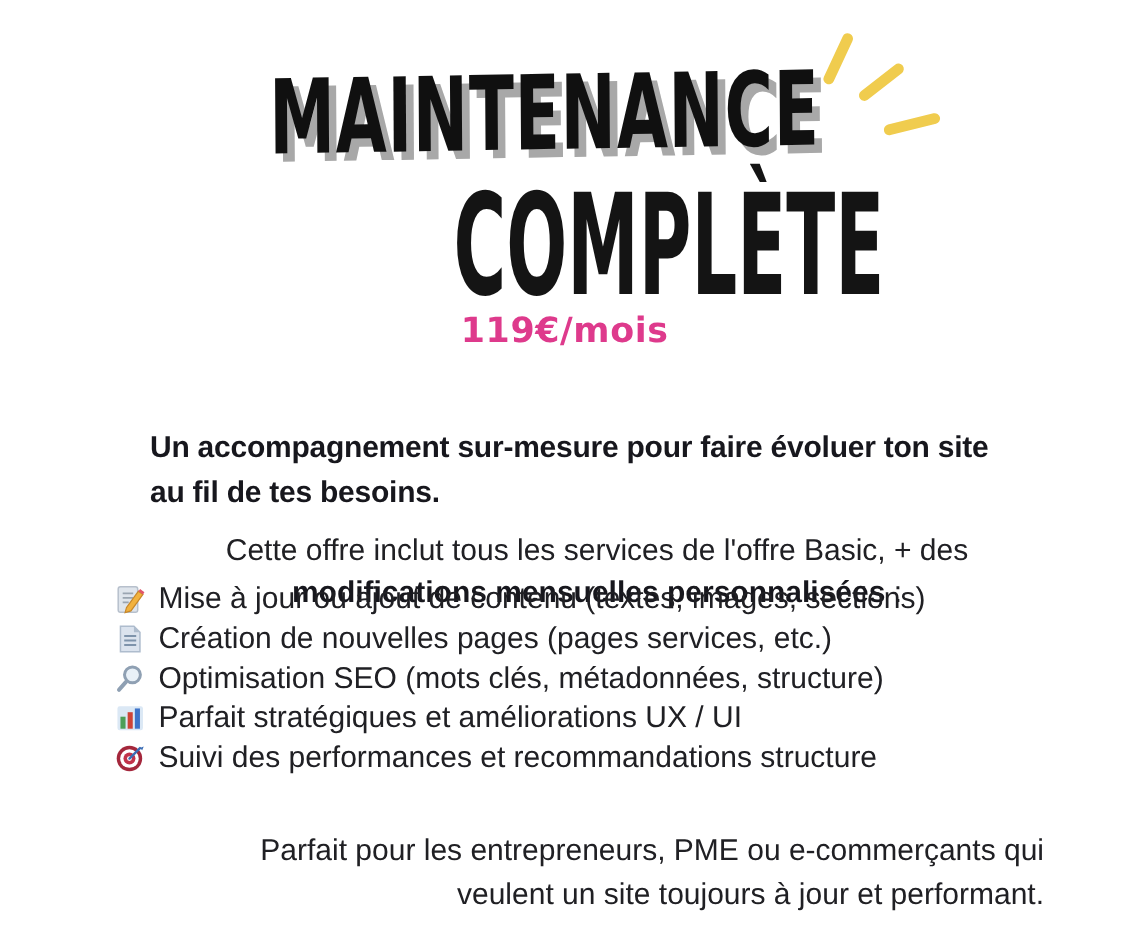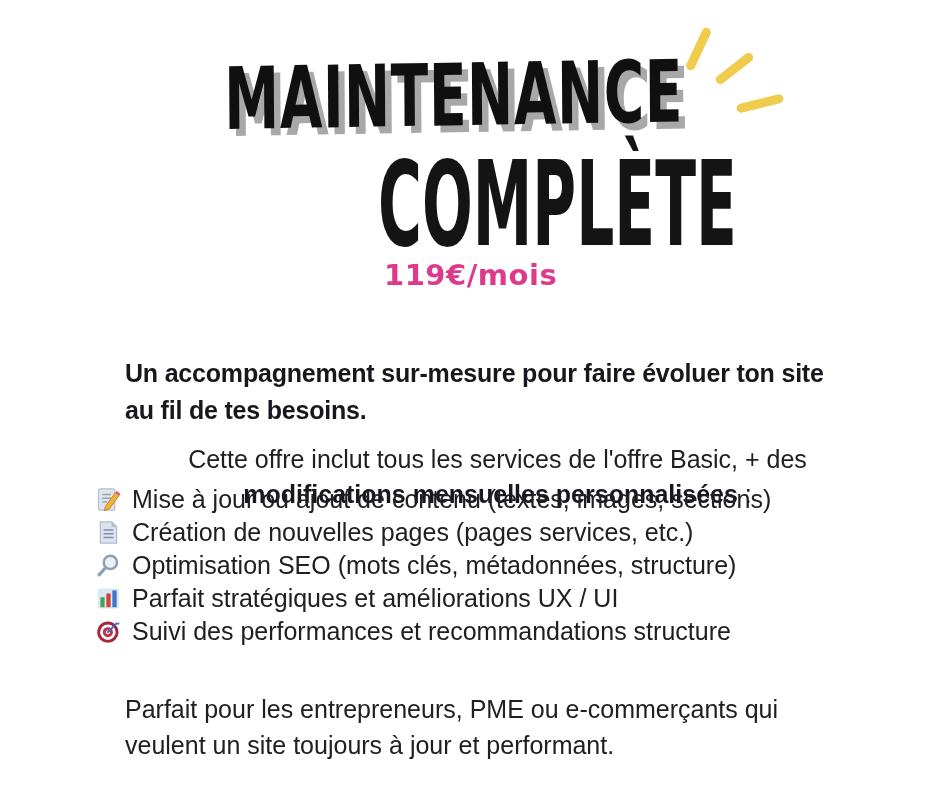--- a/index.html
+++ b/index.html
@@ -46,21 +46,21 @@
   .intro{top:330px;font-size:25px;font-weight:bold;line-height:37px;color:#17171d;letter-spacing:-0.2px;}
   .offer{top:417px;font-size:25px;line-height:35px;color:#202024;text-align:center;}
   .offer .bold{font-weight:bold;color:#17171d;}
   .features{top:483px;list-style:none;margin:0;padding:0;}
   .feature-row{
     display:flex;align-items:center;height:33px;
     font-size:25px;color:#202024;white-space:nowrap;
   }
   .fi{width:25px;height:25px;flex:0 0 25px;margin-right:11px;display:inline-block;}
   .fi svg{width:100%;height:100%;display:block;}
-  .footer{top:666px;font-size:25px;line-height:36px;color:#202024;}
+  .footer{top:666px;font-size:25px;line-height:36px;color:#202024;text-align:right;}
 </style>
 </head>
 <body>
 
 <div class="poster">
 
   <div class="title1">MAINTENANCE</div>
   <div class="title2">COMPLÈTE</div>
   <div class="price" style="color: rgb(222, 58, 140);">119€/mois</div>
 

